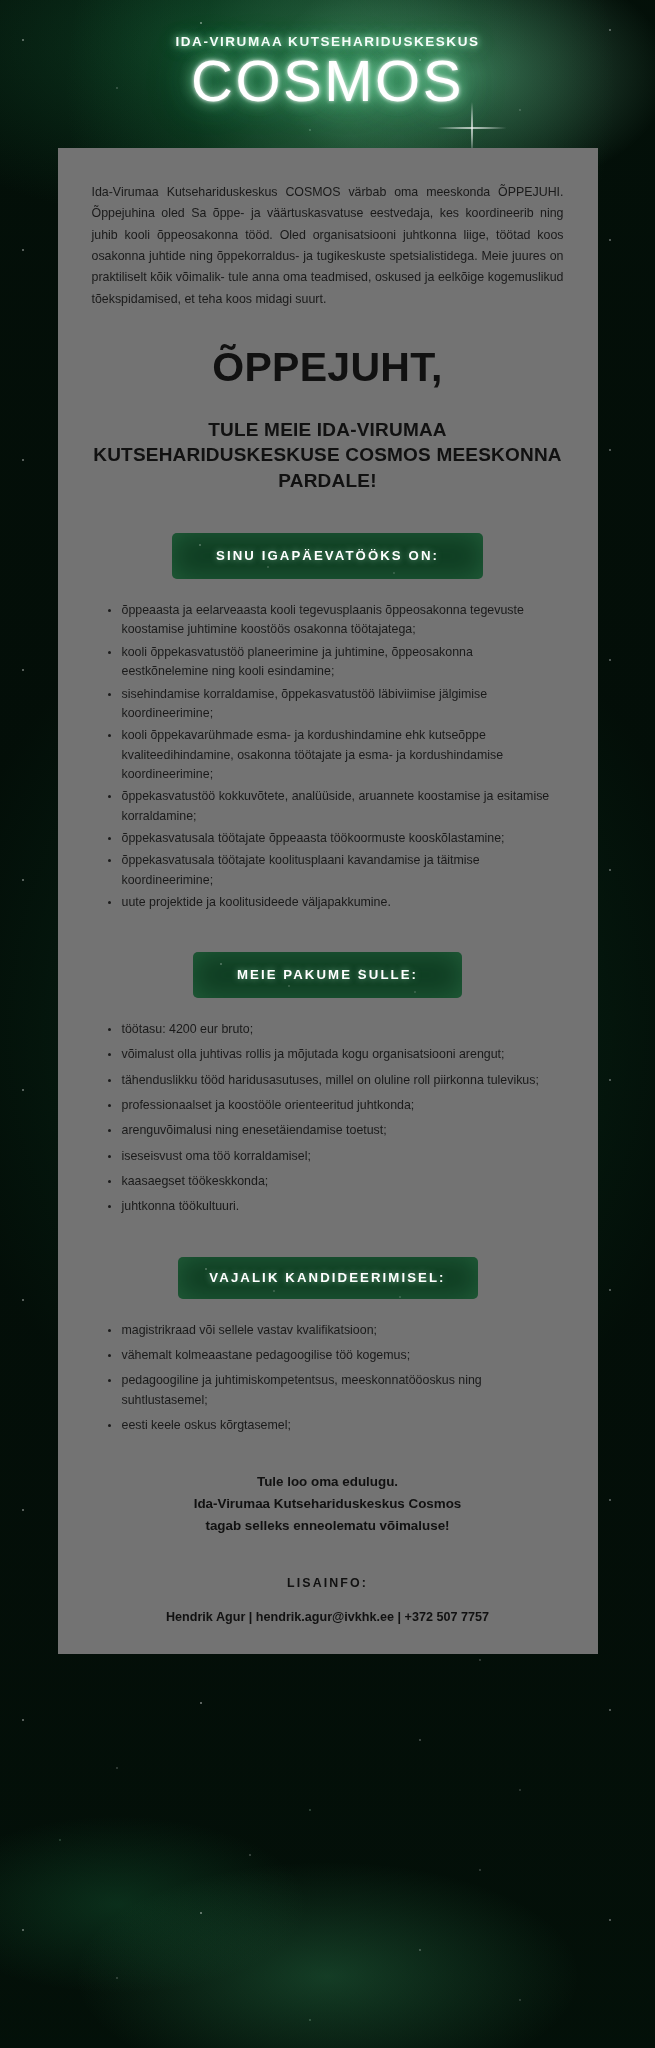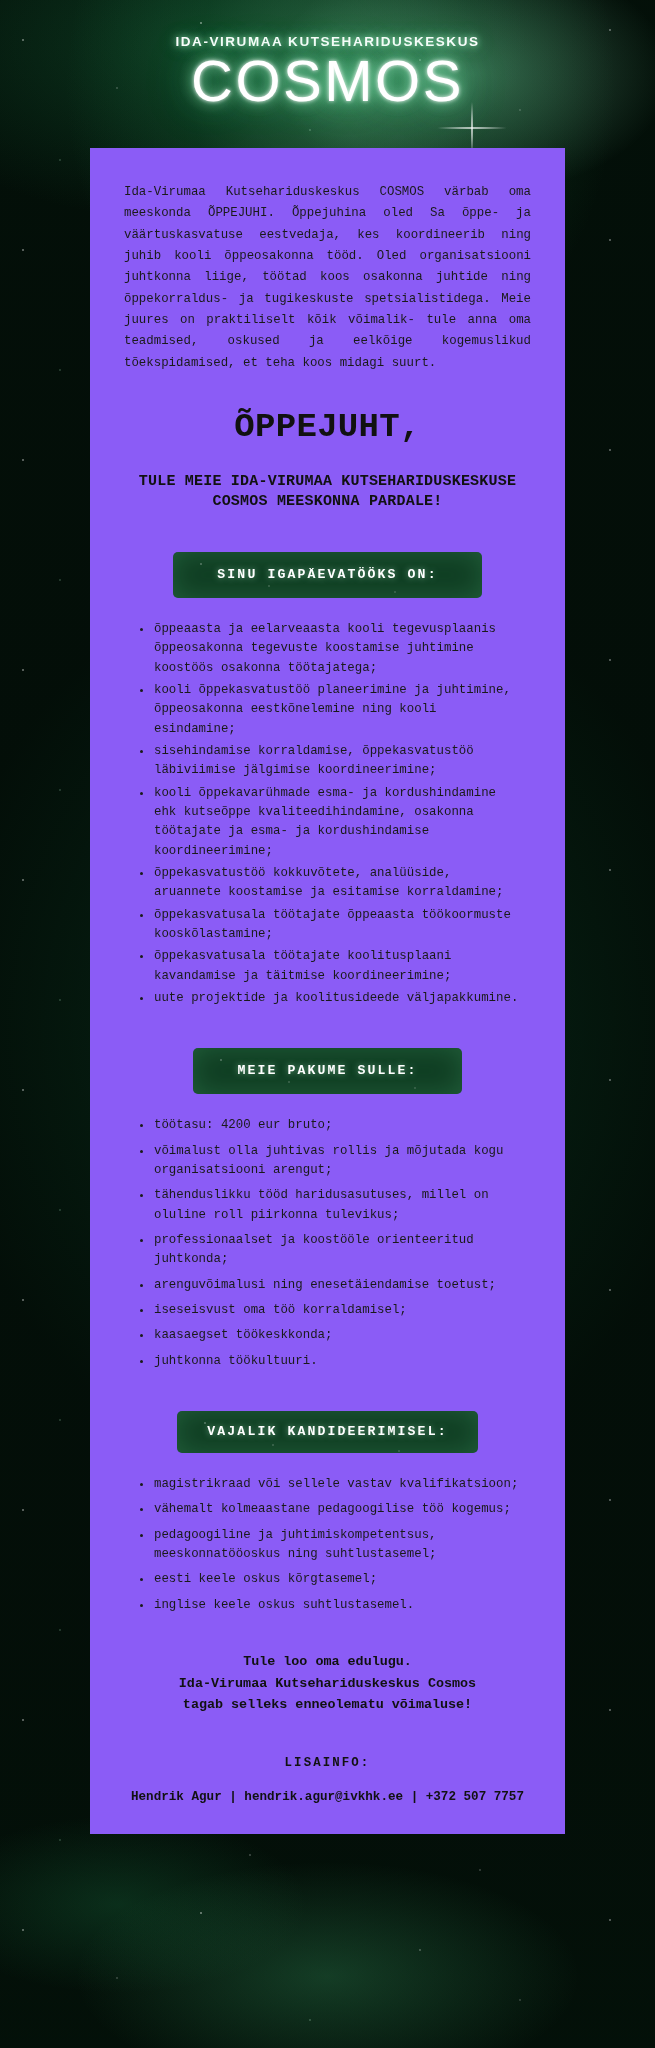--- a/index.html
+++ b/index.html
@@ -93,50 +93,49 @@
     left: 50%; top: 50%;
     background: radial-gradient(ellipse at center, rgba(255,255,255,0.95) 0%, rgba(255,255,255,0) 72%);
     transform: translate(-50%,-50%);
   }
   .flare::before { width: 72px; height: 3px; }
   .flare::after  { width: 3px;  height: 54px; }
 
   
   .card {
     position: relative;
-    width: 475px;
+    width: 540px;
     margin: 0 auto;
-    background: #8b5cf6;
+    background: #737373;
     padding: 34px 34px 30px 34px;
-    font-family: Liberation Mono, monospace;
   }
 
   .intro {
     font-size: 12.4px;
     line-height: 1.72;
     color: #1a1a1a;
     text-align: justify;
     text-justify: inter-word;
   }
 
   .title-block {
     text-align: center;
     margin-top: 34px;
   }
 
   .job-title {
-    font-size: 34px;
+    font-size: 41px;
     font-weight: 700;
     color: #111111;
     letter-spacing: 0.3px;
   }
 
   .sub-title {
     margin-top: 26px;
-    font-size: 15px;
+    font-size: 19px;
     font-weight: 700;
     line-height: 1.34;
     color: #111111;
     letter-spacing: 0.2px;
   }
 
   
   .badge-wrap {
     display: flex;
     justify-content: center;
@@ -278,21 +277,20 @@
     </ul>
 
   <div class="badge-wrap">
     <div class="badge wide two-line">VAJALIK KANDIDEERIMISEL:</div>
   </div>
   <ul class="bullets loose">
       <li>magistrikraad või sellele vastav kvalifikatsioon;</li>
       <li>vähemalt kolmeaastane pedagoogilise töö kogemus;</li>
       <li>pedagoogiline ja juhtimiskompetentsus, meeskonnatööoskus ning suhtlustasemel;</li>
       <li>eesti keele oskus kõrgtasemel;</li>
-      <li>inglise keele oskus suhtlustasemel.</li>
     </ul>
 
   <div class="closing">Tule loo oma edulugu.<br>Ida-Virumaa Kutsehariduskeskus Cosmos<br>tagab selleks enneolematu võimaluse!</div>
 
   <div class="lisainfo-label">LISAINFO:</div>
   <div class="contact">Hendrik Agur | hendrik.agur@ivkhk.ee | +372 507 7757</div>
 
 </div>
 
 </body></html>

